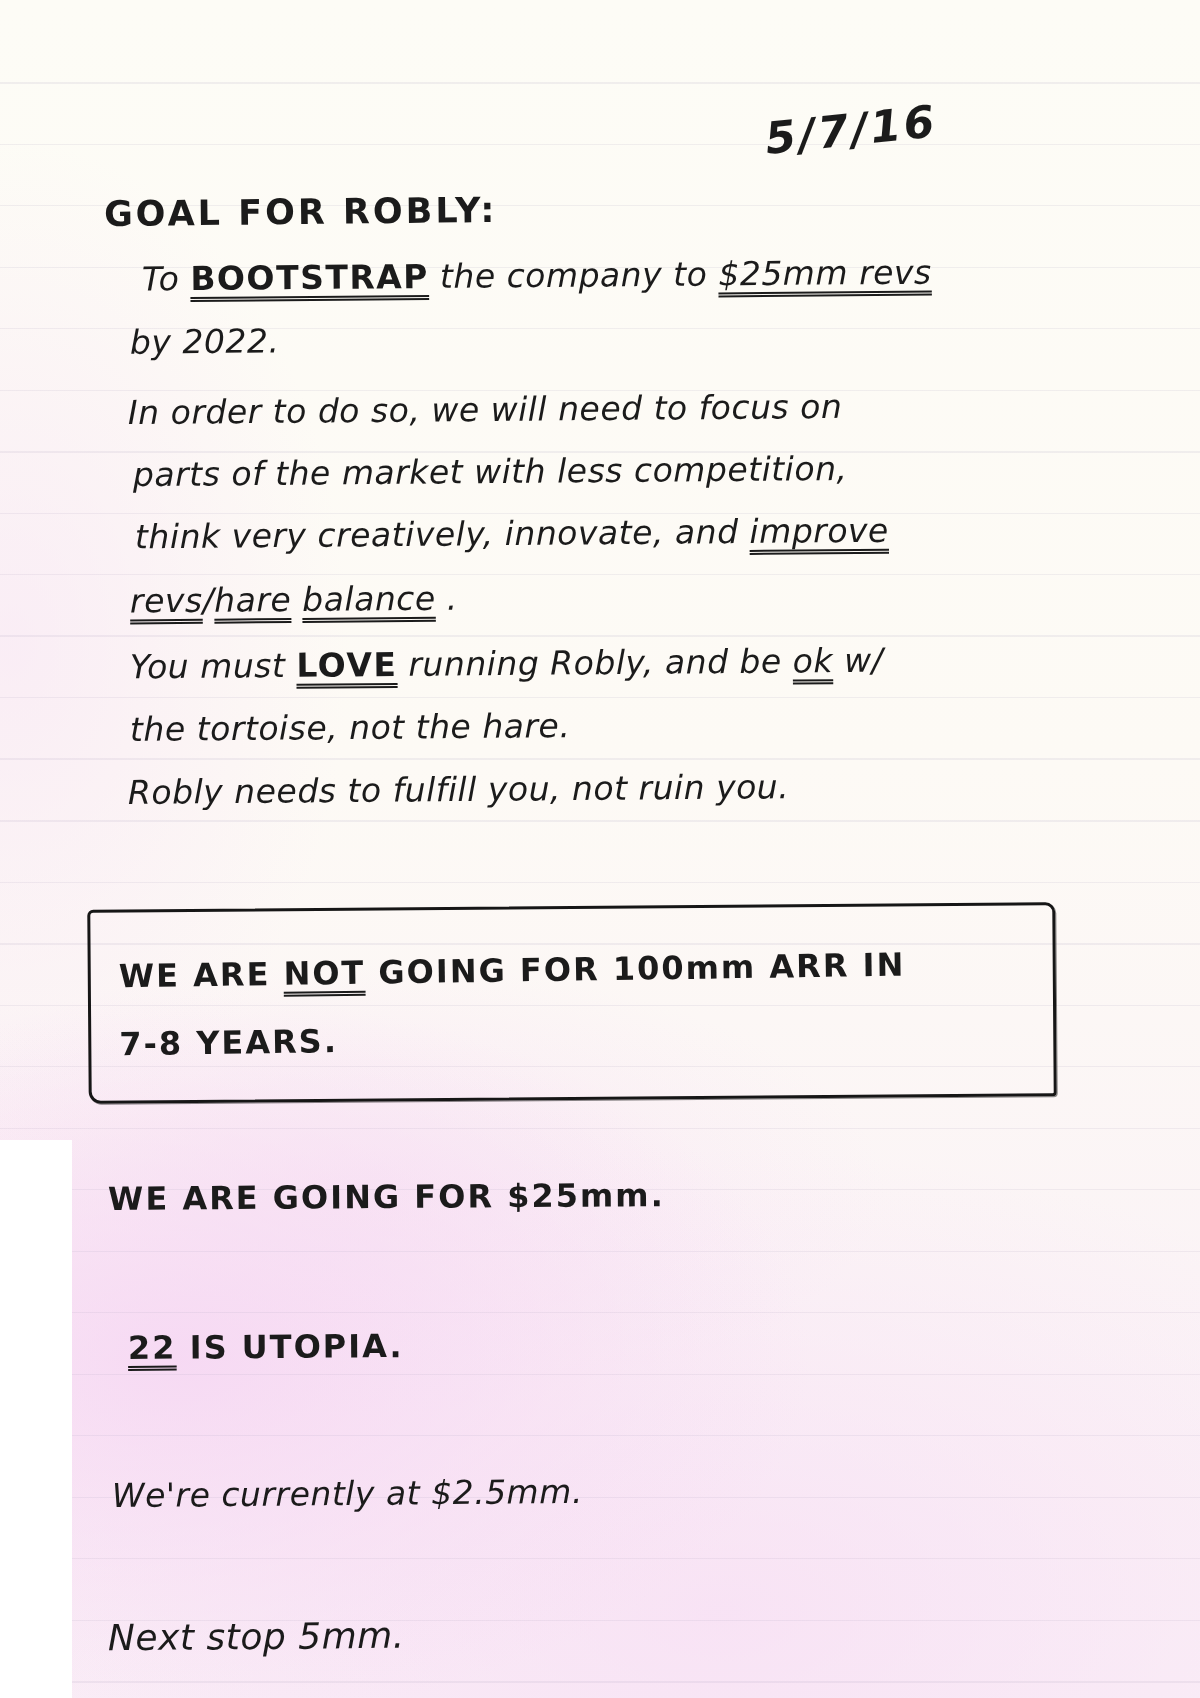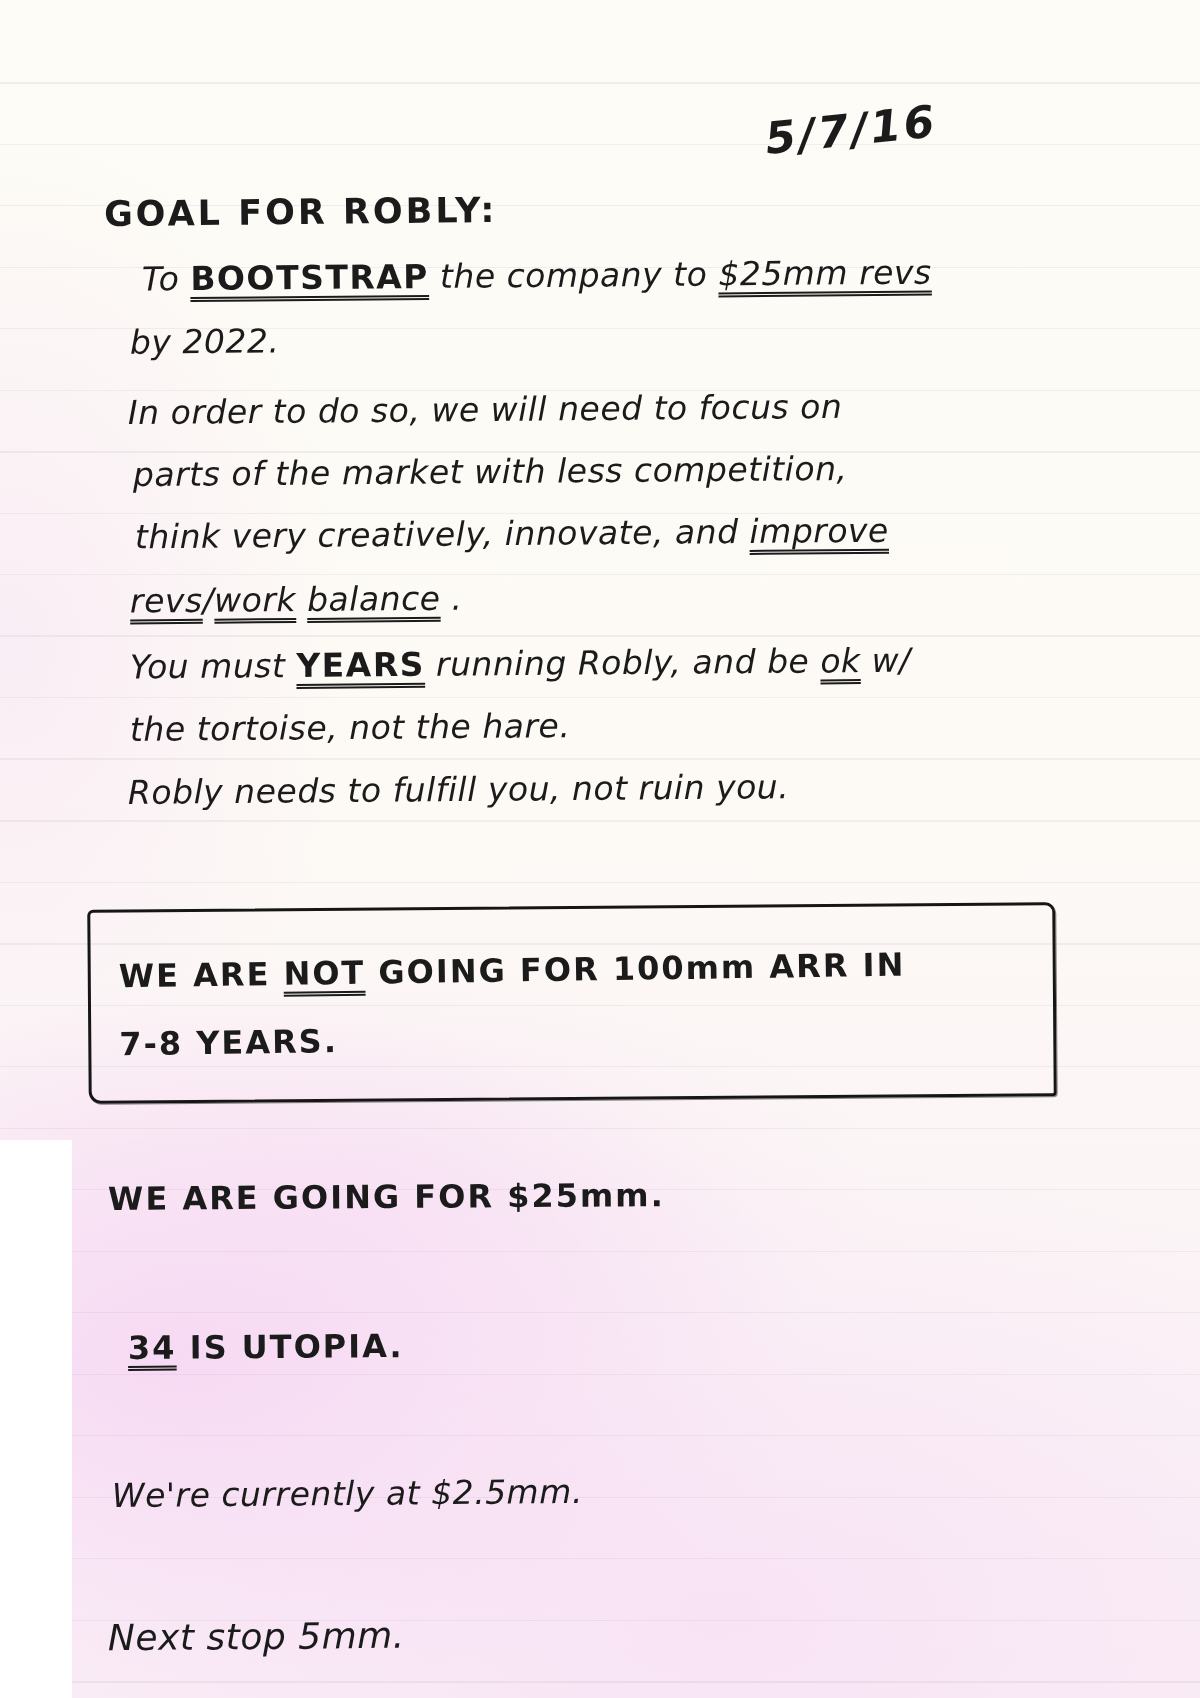--- a/index.html
+++ b/index.html
@@ -88,39 +88,39 @@
     <span>To </span><span class="capsword u2">BOOTSTRAP</span><span> the company to </span><span class="u2">$25mm revs</span>
   </div>
   <div class="line cursive" style="left:130px; top:322px;">by 2022.</div>
 
   <div class="line cursive" style="left:128px; top:390px;">In order to do so, we will need to focus on</div>
   <div class="line cursive" style="left:133px; top:452px;">parts of the market with less competition,</div>
   <div class="line cursive" style="left:135px; top:514px;">
     <span>think very creatively, innovate, and </span><span class="u2">improve</span>
   </div>
   <div class="line cursive" style="left:130px; top:580px;">
-    <span class="u2">revs</span><span>/</span><span class="u2">work</span><span> </span><span class="u2">balance</span><span> .</span>
+    <span class="u2">revs</span><span>/</span><span class="u2">hare</span><span> </span><span class="u2">balance</span><span> .</span>
   </div>
 
   <div class="line cursive" style="left:130px; top:644px;">
-    <span>You must </span><span class="capsword u2">YEARS</span><span> running Robly, and be </span><span class="u2">ok</span><span> w/</span>
+    <span>You must </span><span class="capsword u2">LOVE</span><span> running Robly, and be </span><span class="u2">ok</span><span> w/</span>
   </div>
   <div class="line cursive" style="left:130px; top:708px;">the tortoise, not the hare.</div>
 
   <div class="line cursive" style="left:128px; top:770px;">Robly needs to fulfill you, not ruin you.</div>
 
   <div class="callout-box">
     <div class="line caps bl1">
       <span>WE ARE </span><span class="u2">NOT</span><span> GOING FOR 100mm ARR IN</span>
     </div>
     <div class="line caps bl2">7-8 YEARS.</div>
   </div>
 
   <div class="line caps" style="left:108px; top:1178px;">WE ARE GOING FOR $25mm.</div>
 
   <div class="line caps" style="left:128px; top:1328px;">
-    <span class="u2">34</span><span> IS UTOPIA.</span>
+    <span class="u2">22</span><span> IS UTOPIA.</span>
   </div>
 
   <div class="line cursive" style="left:112px; top:1474px;">We're currently at $2.5mm.</div>
 
   <div class="line cursive" style="left:108px; top:1616px; font-size:36px;">Next stop 5mm.</div>
 </div>
 
 </body></html>

